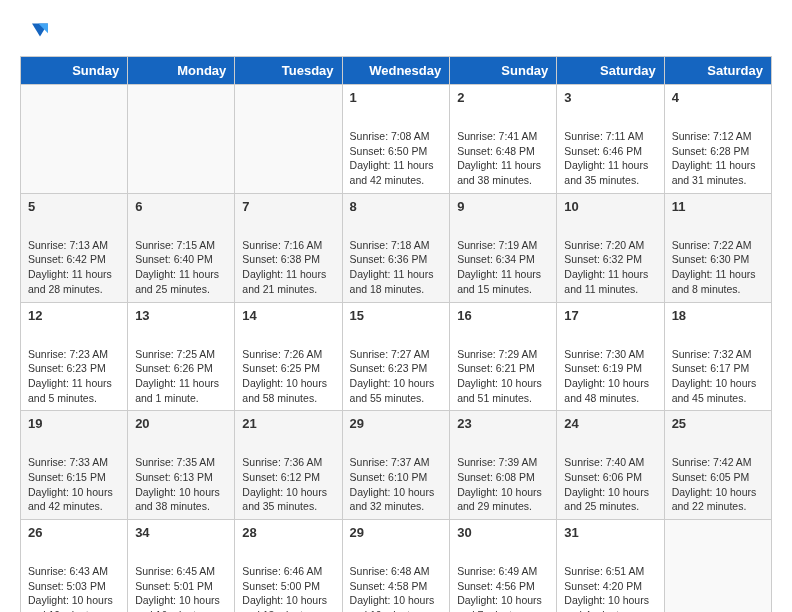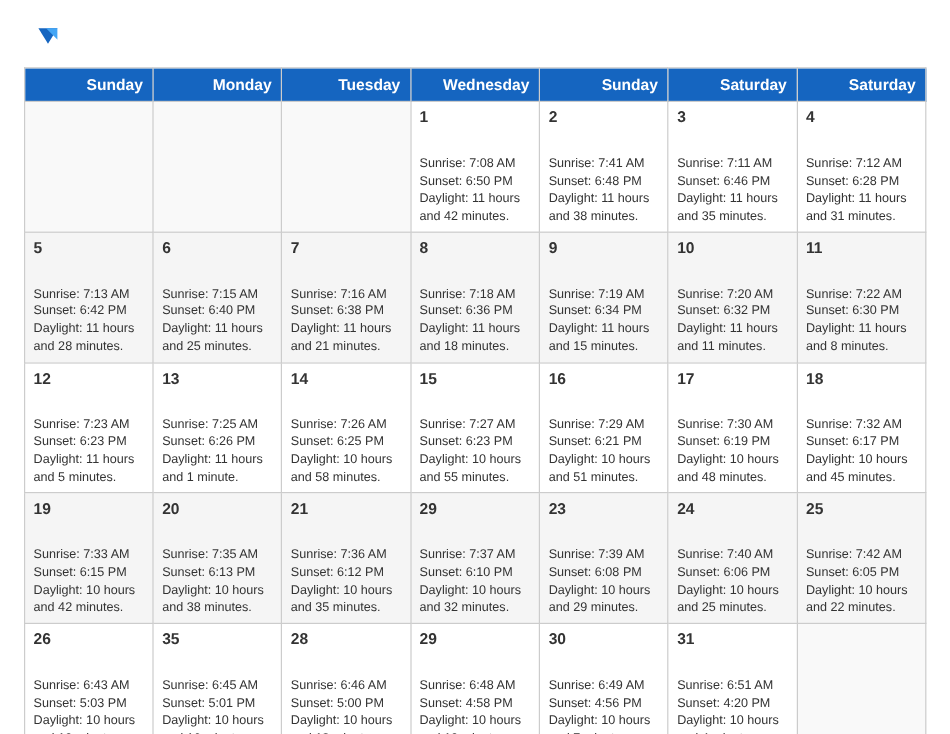--- a/index.html
+++ b/index.html
@@ -320,21 +320,21 @@
       </tr>
       <tr>
         <td>
           <span class="day-number">26</span>
           <div class="day-info">Sunrise: 6:43 AM
 Sunset: 5:03 PM
 Daylight: 10 hours
 and 19 minutes.</div>
         </td>
         <td>
-          <span class="day-number">35</span>
+          <span class="day-number">34</span>
           <div class="day-info">Sunrise: 6:45 AM
 Sunset: 5:01 PM
 Daylight: 10 hours
 and 16 minutes.</div>
         </td>
         <td>
           <span class="day-number">28</span>
           <div class="day-info">Sunrise: 6:46 AM
 Sunset: 5:00 PM
 Daylight: 10 hours

